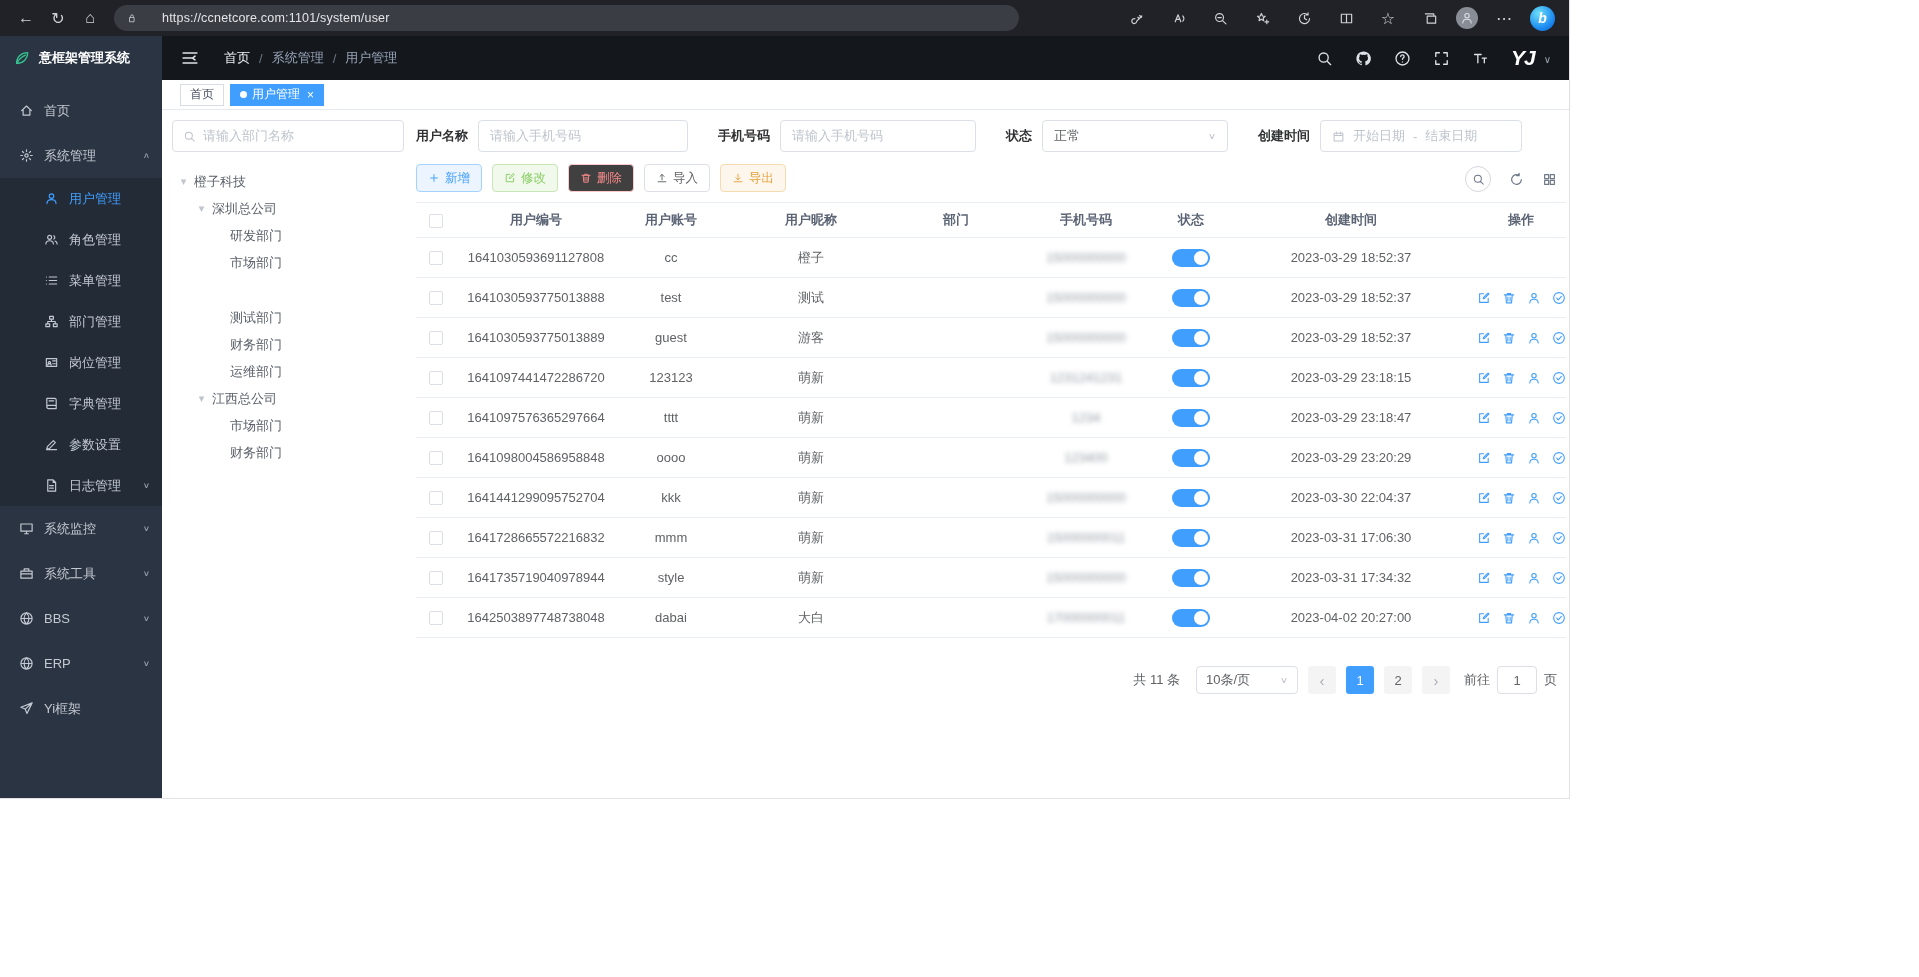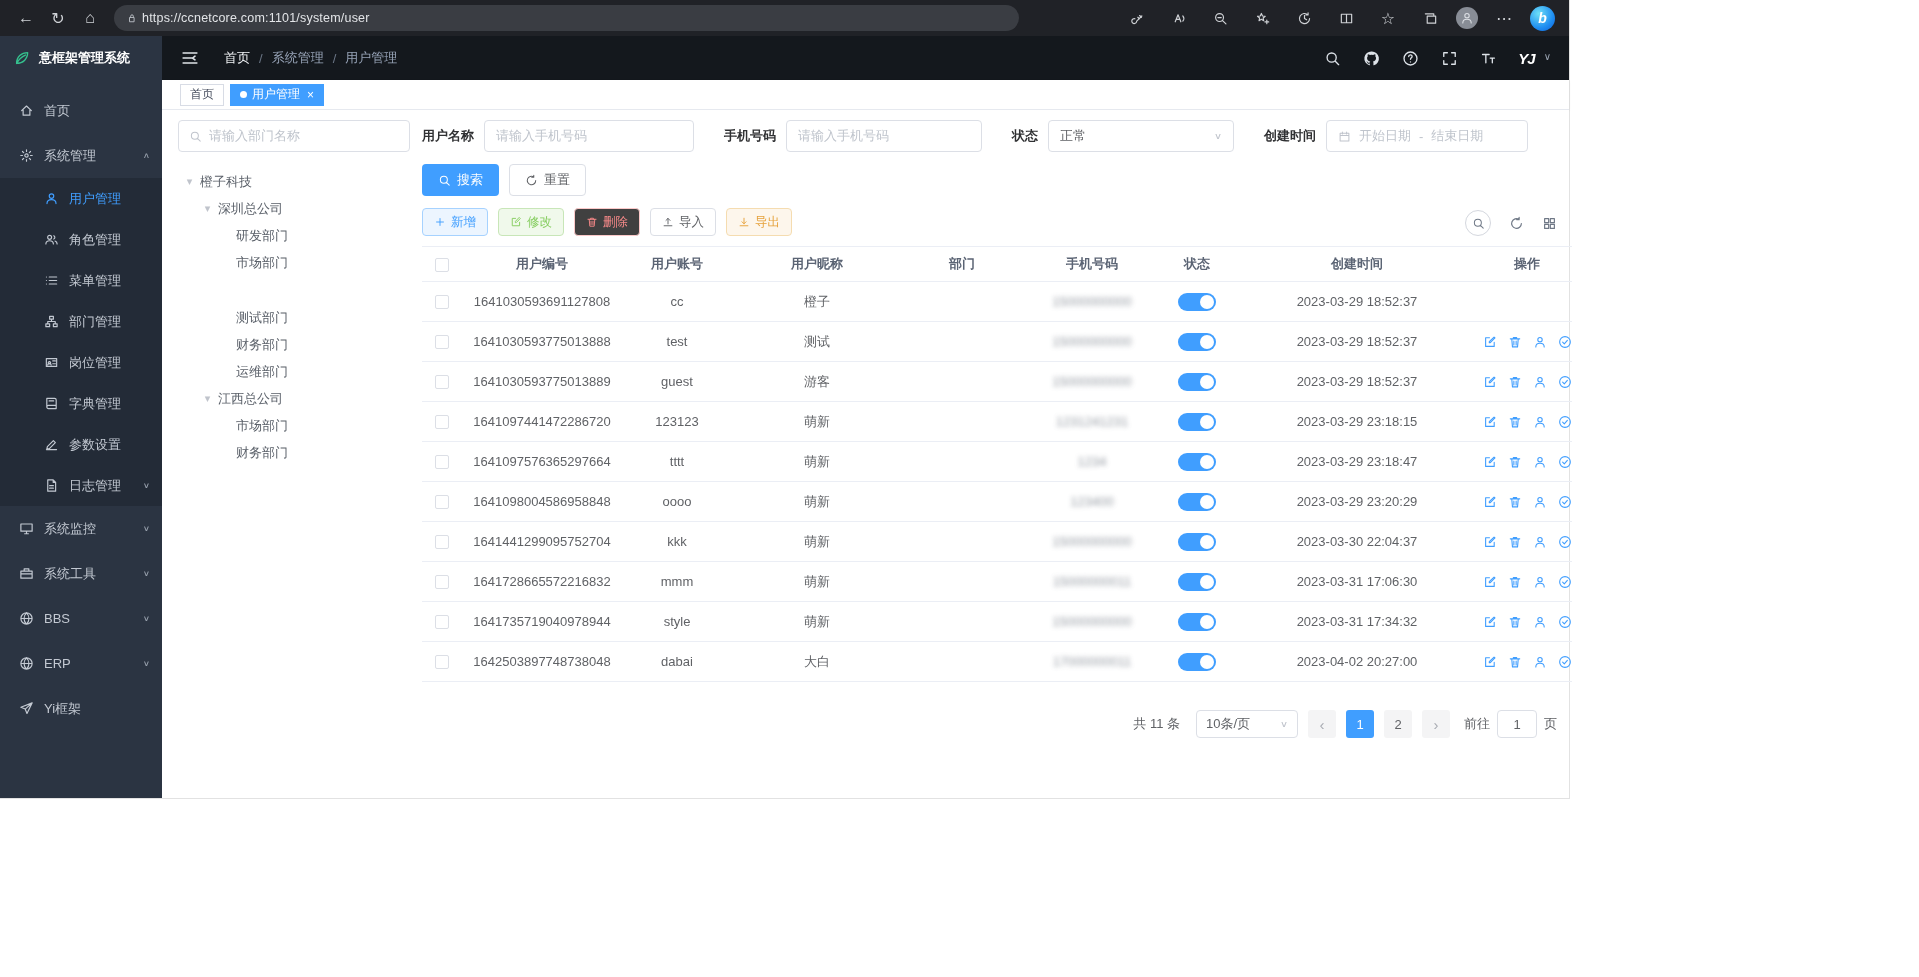--- a/index.html
+++ b/index.html
@@ -3,21 +3,21 @@
 <meta charset="utf-8">
 <style>
 *{margin:0;padding:0;box-sizing:border-box}
 html,body{width:1919px;height:977px;background:#ffffff;font-family:"Liberation Sans","DejaVu Sans",sans-serif;overflow:hidden}
 button{border:none;background:none;font-family:inherit;cursor:pointer}
 .window{position:absolute;left:0;top:0;width:1569px;height:798px;background:#fff;box-shadow:0 0 0 1px #e2e2e2}
 
 .bbar{height:36px;background:#202227;display:flex;align-items:center;padding:0 10px}
 .bico{width:32px;height:28px;display:flex;align-items:center;justify-content:center;color:#cfd2d6;font-size:16px;border-radius:4px;flex:0 0 auto;cursor:pointer}
 .bico svg{width:15px;height:15px}
-.addr{width:905px;height:26px;margin-left:8px;background:#3a3d43;border-radius:13px;display:flex;align-items:center;padding:0 12px;gap:4px;flex:0 0 auto}
+.addr{width:905px;height:26px;margin-left:8px;background:#3a3d43;border-radius:13px;display:flex;align-items:center;padding:0 12px;gap:24px;flex:0 0 auto}
 .addr .lk{display:flex;color:#b9bdc3}
 .addr .lk svg{width:12px;height:12px}
 .url{font-size:12.5px;color:#e3e5e8;letter-spacing:.2px}
 .bright{margin-left:auto;display:flex;align-items:center;gap:10px;padding-right:4px}
 .avatar{width:22px;height:22px;border-radius:50%;background:#888d96;display:flex;align-items:center;justify-content:center;color:#dcdfe4;cursor:pointer}
 .avatar svg{width:14px;height:14px}
 .copilot{width:25px;height:25px;border-radius:50%;background:radial-gradient(circle at 35% 30%,#6ee0f7,#1f8ef1 60%,#0b5cd6);color:#fff;font-weight:bold;font-style:italic;font-size:14px;display:flex;align-items:center;justify-content:center;cursor:pointer}
 
 .app{display:flex;height:762px}
 .sidebar{width:162px;background:#2b3442;flex:0 0 auto;display:flex;flex-direction:column}
@@ -38,30 +38,30 @@
 .hdr{height:44px;background:#14181d;display:flex;align-items:center;padding:0 18px}
 .hamb{width:20px;height:20px;color:#dfe3e8;margin-right:24px;display:flex;cursor:pointer}
 .hamb svg{width:20px;height:20px}
 .crumbs{display:flex;align-items:center;gap:9px;font-size:13px}
 .crumb{color:#97a3b7}
 .crumb.first{color:#f2f4f7}
 .crumb-sep{color:#6b7686}
 .hdr-right{margin-left:auto;display:flex;align-items:center;gap:21px}
 .hico{width:18px;height:18px;color:#dde2e8;display:flex;align-items:center;justify-content:center;cursor:pointer}
 .hico svg{width:17px;height:17px}
-.brand{font-size:15px;font-weight:800;font-style:italic;color:#fff;letter-spacing:-1px;cursor:pointer}
+.brand{font-size:21px;font-weight:800;font-style:italic;color:#fff;letter-spacing:-1px;cursor:pointer}
 .hdr-caret{color:#9aa4b2;font-size:10px;margin-left:-12px;align-self:flex-end;padding-bottom:5px}
 
 .tabbar{height:30px;background:#fff;border-bottom:1px solid #e6e9ef;box-shadow:0 1px 3px rgba(0,0,0,.05);display:flex;align-items:center;padding:0 18px;gap:6px}
 .tab{height:22px;display:inline-flex;align-items:center;gap:5px;padding:0 9px;border:1px solid #d8dce5;background:#fff;color:#495060;font-size:12px;cursor:pointer}
 .tab.active{background:#409eff;border-color:#409eff;color:#fff}
 .tab .dot{width:7px;height:7px;border-radius:50%;background:#fff;display:inline-block}
 .tab .x{font-size:12px;margin-left:2px}
 
-.content{flex:1;display:flex;padding:10px 12px 0 16px;background:#fff;min-height:0}
+.content{flex:1;display:flex;padding:10px 12px 0 10px;background:#fff;min-height:0}
 .treep{width:232px;flex:0 0 auto;margin-right:12px}
 .search-inp{height:32px;border:1px solid #dcdfe6;border-radius:4px;display:flex;align-items:center;padding:0 10px;gap:7px;font-size:13px;background:#fff;cursor:text}
 .search-inp .sic{display:flex;color:#c0c4cc}
 .search-inp .sic svg{width:13px;height:13px}
 .tree{margin-top:16px}
 .tnode{height:27px;display:flex;align-items:center;font-size:13px;color:#5a6069;cursor:pointer;gap:3px}
 .tnode .caret{width:15px;text-align:center;color:#c0c4cc;font-size:11px;flex:0 0 auto}
 .mainp{flex:1;min-width:0;display:flex;flex-direction:column}
 .frow{display:flex;}
 .fg{display:flex;align-items:center;margin-right:30px}
@@ -461,38 +461,20 @@
                       <path d="M2.6 4h10.8v9.4H2.6zM2.6 6.8h10.8M5.4 2.4v2.4M10.6 2.4v2.4"></path>
                     </svg>
                   </span>
                 <span class="ph">开始日期</span>
                 <span class="ph">-</span>
                 <span class="ph">结束日期</span>
               </div>
             </div>
           </div>
 
-          <div class="btnrow">
-            <button class="btn primary">
-              <span class="bic">
-                  <svg viewBox="0 0 16 16" fill="none" stroke="currentColor" stroke-width="1.25" stroke-linecap="round" stroke-linejoin="round">
-                    <path d="M7.2 2.8a4.3 4.3 0 1 0 0 8.6 4.3 4.3 0 0 0 0-8.6M10.4 10.4 13.8 13.8"></path>
-                  </svg>
-                </span>
-              <span>搜索</span>
-            </button>
-            <button class="btn plain">
-              <span class="bic">
-                  <svg viewBox="0 0 16 16" fill="none" stroke="currentColor" stroke-width="1.25" stroke-linecap="round" stroke-linejoin="round">
-                    <path d="M13.2 8A5.2 5.2 0 1 1 10.8 3.6M10.8 1.4v2.5H8.3"></path>
-                  </svg>
-                </span>
-              <span>重置</span>
-            </button>
-          </div>
 
           <div class="toolbar">
             <button class="tbtn add">
               <span class="bic">
                   <svg viewBox="0 0 16 16" fill="none" stroke="currentColor" stroke-width="1.25" stroke-linecap="round" stroke-linejoin="round">
                     <path d="M8 3.4v9.2M3.4 8h9.2"></path>
                   </svg>
                 </span>
               <span>新增</span>
             </button>

